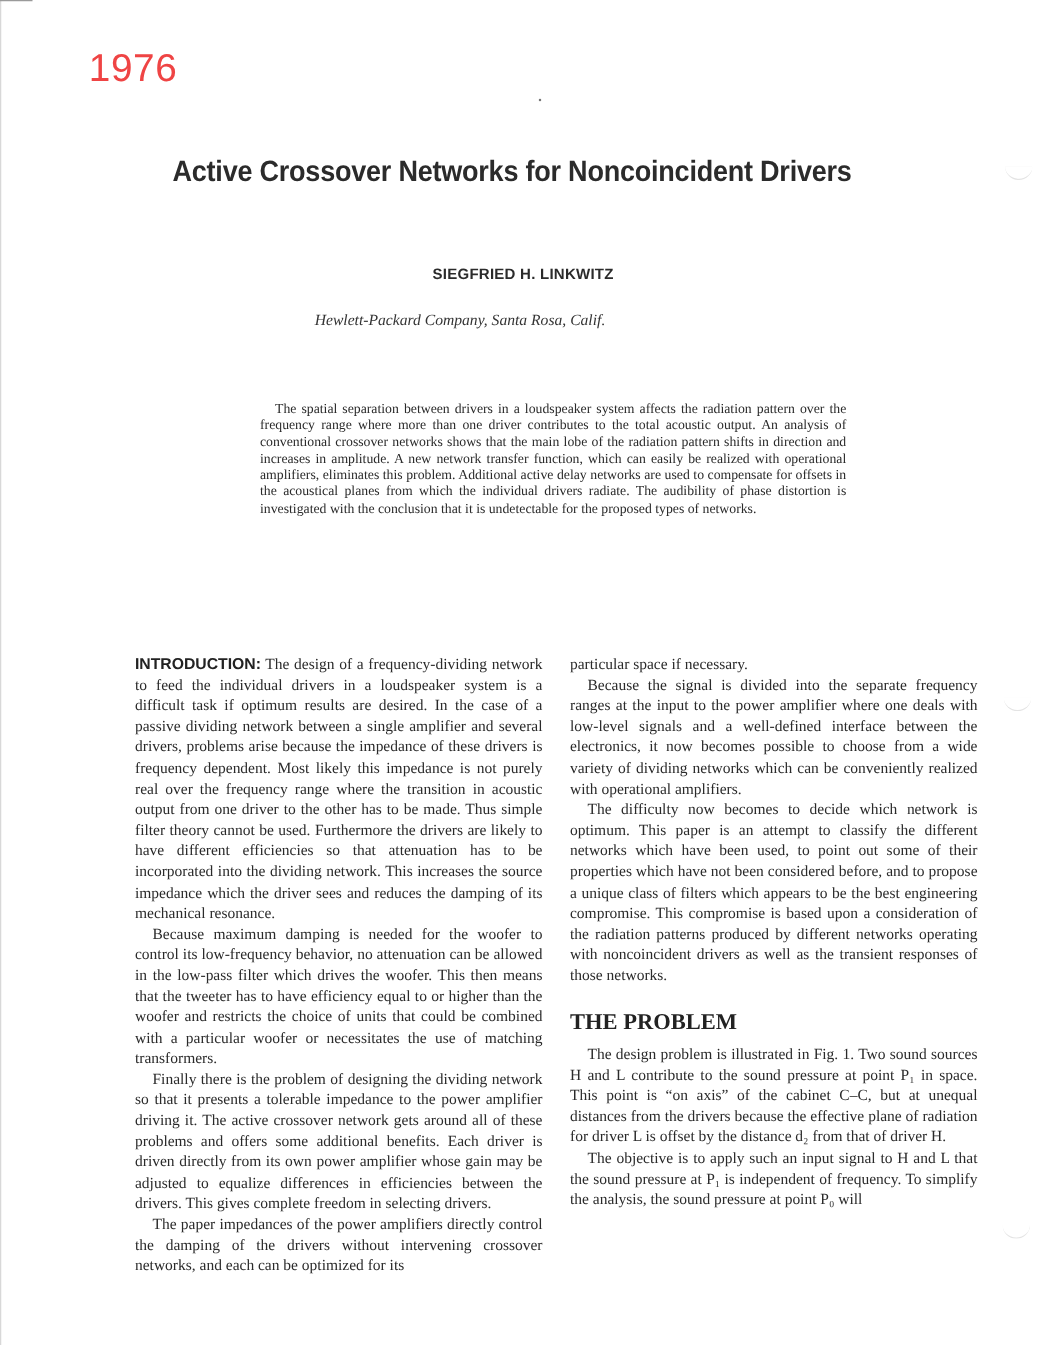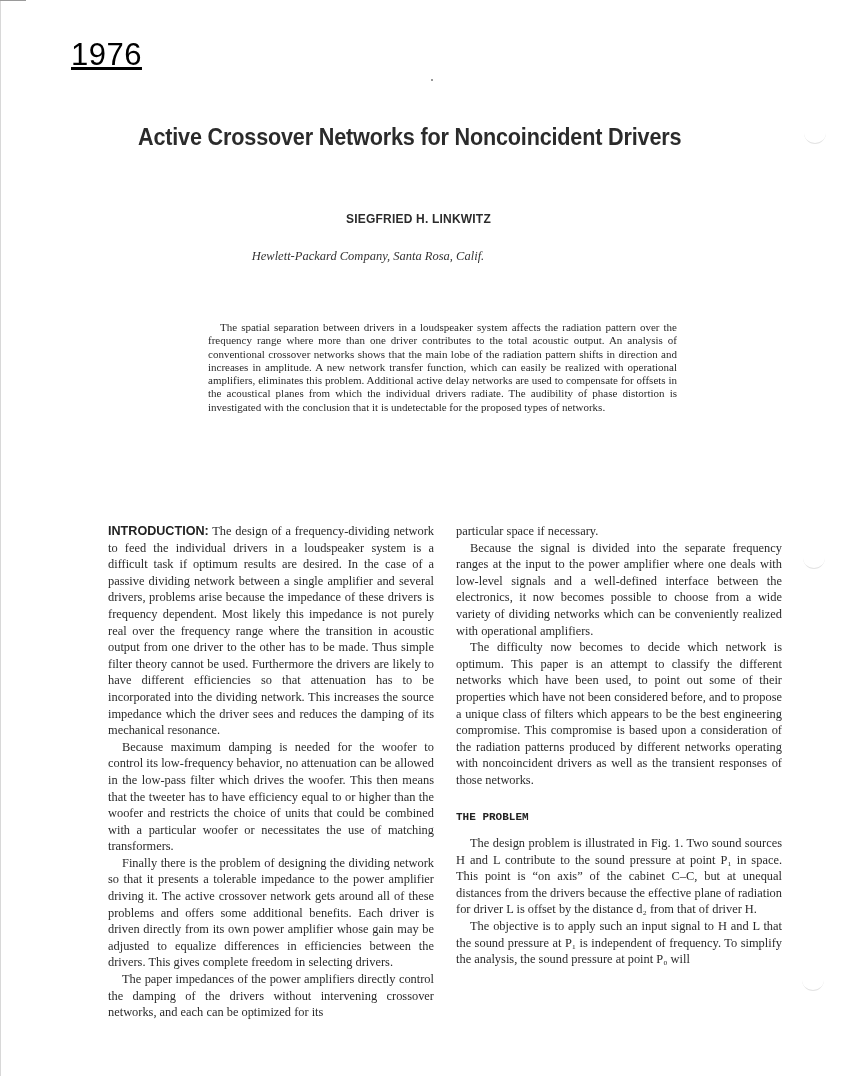--- a/index.html
+++ b/index.html
@@ -5,21 +5,21 @@
   html, body { margin: 0; padding: 0; }
   body {
     width: 850px; height: 1076px; position: relative; overflow: hidden;
     background: #ffffff; color: #2a2a2a;
     font-family: "Liberation Serif", serif;
   }
   .scan-edge-left { position: absolute; left: 0; top: 0; width: 1px; height: 1076px; background: #d8d8d8; }
   .scan-edge-top { position: absolute; left: 0; top: 0; width: 26px; height: 1px; background: #9a9a9a; }
   .year {
     position: absolute; left: 71px; top: 37px;
-    font-family: "Liberation Sans", sans-serif; font-size: 31px; color: #000000; letter-spacing: 0.5px; text-decoration: underline;
+    font-family: "Liberation Sans", sans-serif; font-size: 31px; color: #ef4444; letter-spacing: 0.5px;
   }
   .dot { position: absolute; left: 431px; top: 79px; width: 2px; height: 2px; background: #777; border-radius: 50%; }
   .title {
     position: absolute; left: 0; width: 850px; top: 124px; text-align: left;
     padding-left: 138px; box-sizing: border-box;
     font-family: "Liberation Sans", sans-serif; font-weight: bold; font-size: 23.5px; color: #2b2b2b;
     letter-spacing: -0.2px; transform: scaleX(0.92); transform-origin: 138px 0;
   }
   .author {
     position: absolute; left: 0; width: 837px; top: 212px; text-align: center; box-sizing: border-box;
@@ -39,21 +39,21 @@
     font-size: 12.4px; line-height: 16.6px; text-align: justify; color: #2a2a2a;
   }
   .col-left { left: 108px; }
   .col-right { left: 456px; }
   .col p { margin: 0; text-indent: 14px; }
   .col p.noindent { text-indent: 0; }
   .lead-head {
     font-family: "Liberation Sans", sans-serif; font-weight: bold; font-size: 12.6px; color: #222;
   }
   .section-head {
-    font-family: Liberation Mono, monospace; font-weight: bold; font-size: 11px; color: #222;
+    font-family: Liberation Serif, serif; font-weight: bold; font-size: 18px; color: #222;
     margin: 20px 0 10px 0; text-indent: 0;
   }
   .mark {
     position: absolute; width: 22px; height: 10px; border-bottom: 1px solid #e4e4e4; border-radius: 0 0 14px 14px;
   }
 </style>
 </head>
 <body>
 
 <div class="scan-edge-left"></div>

